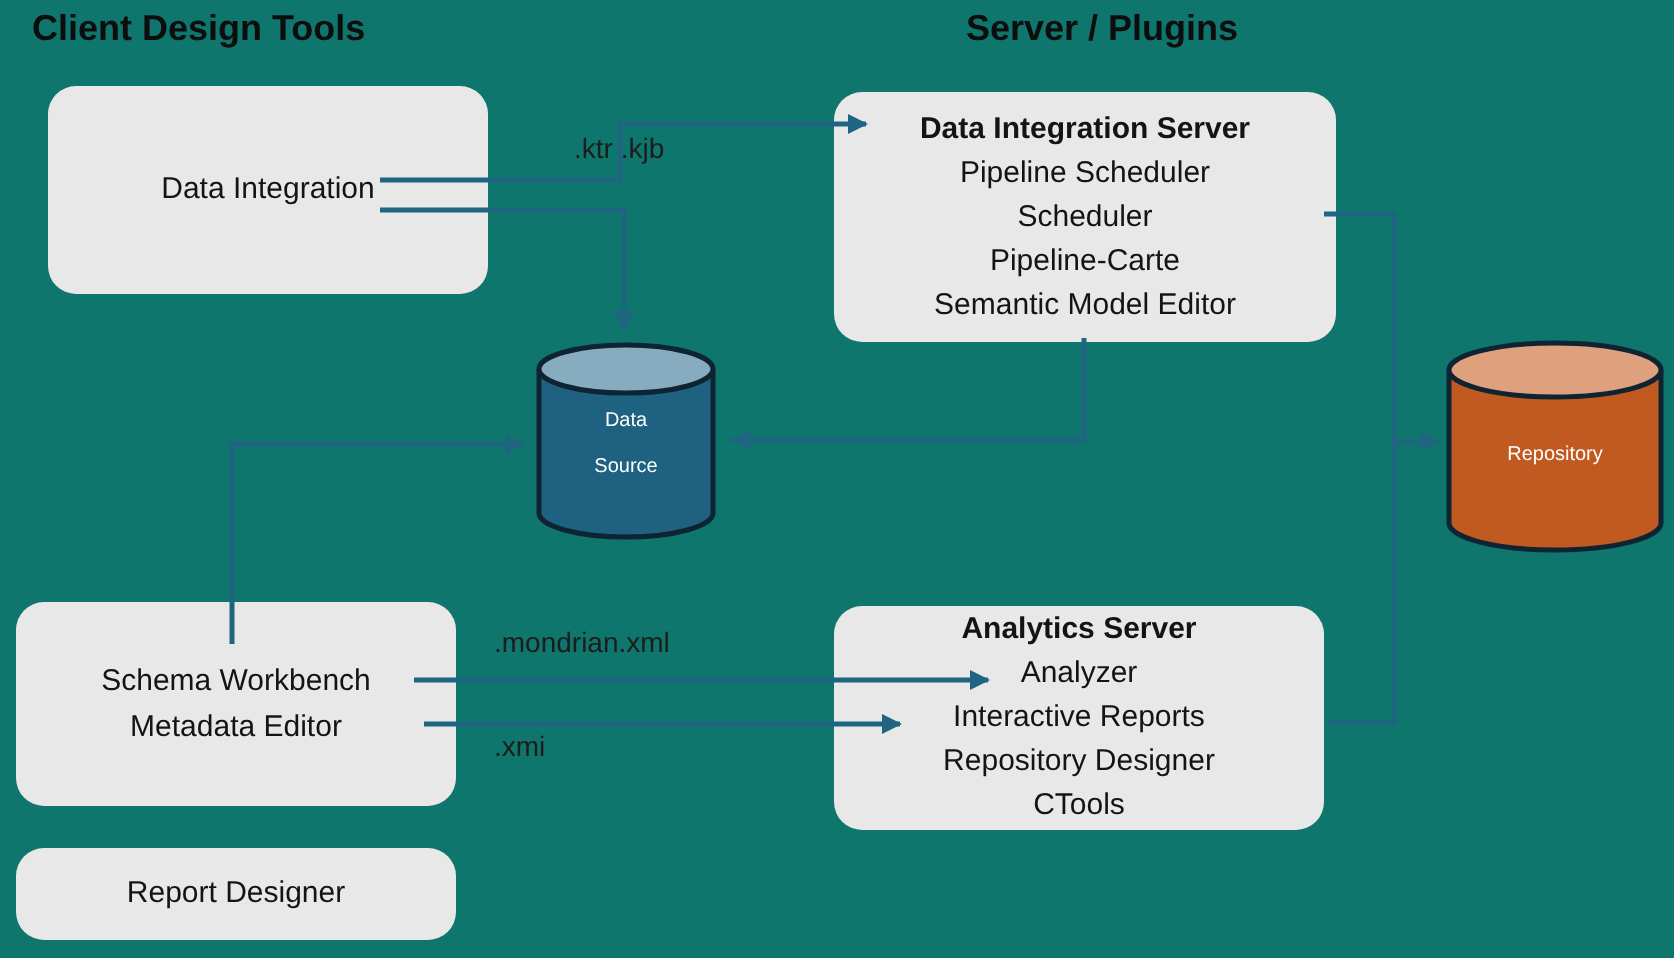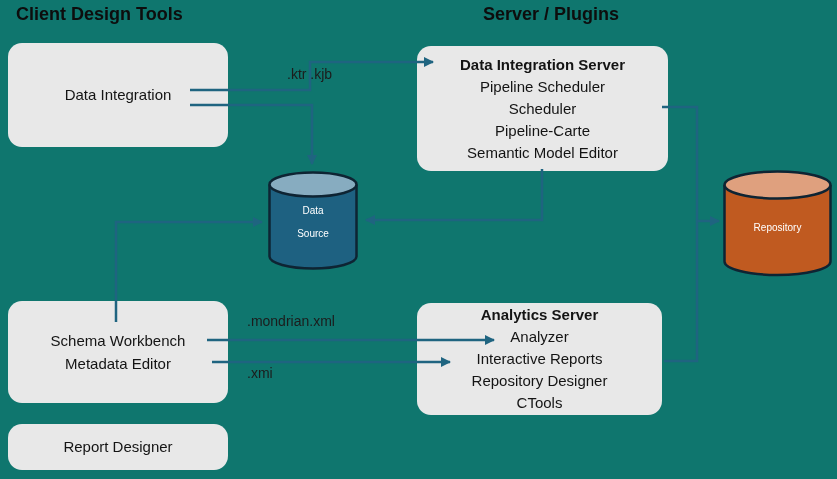--- a/index.html
+++ b/index.html
@@ -28,21 +28,21 @@
   .cyl { position:absolute; }
 </style>
 </head>
 <body>
 
 <div id="stage">
 
   <div class="heading" style="left:16px; top:4px;">Client Design Tools</div>
   <div class="heading" style="left:459px; top:4px;margin-left:24px;">Server / Plugins</div>
 
-  <div class="gbox" style="left:8px; top:43px; width:220px; height:104px;">
+  <div class="gbox" style="left:24px; top:43px; width:220px; height:104px;">
     <div>Data Integration</div>
   </div>
 
   <div class="gbox" style="left:8px; top:301px; width:220px; height:102px; line-height:23px;">
     <div>Schema Workbench</div>
     <div>Metadata Editor</div>
   </div>
 
   <div class="gbox" style="left:8px; top:424px; width:220px; height:46px;">
     <div>Report Designer</div>

